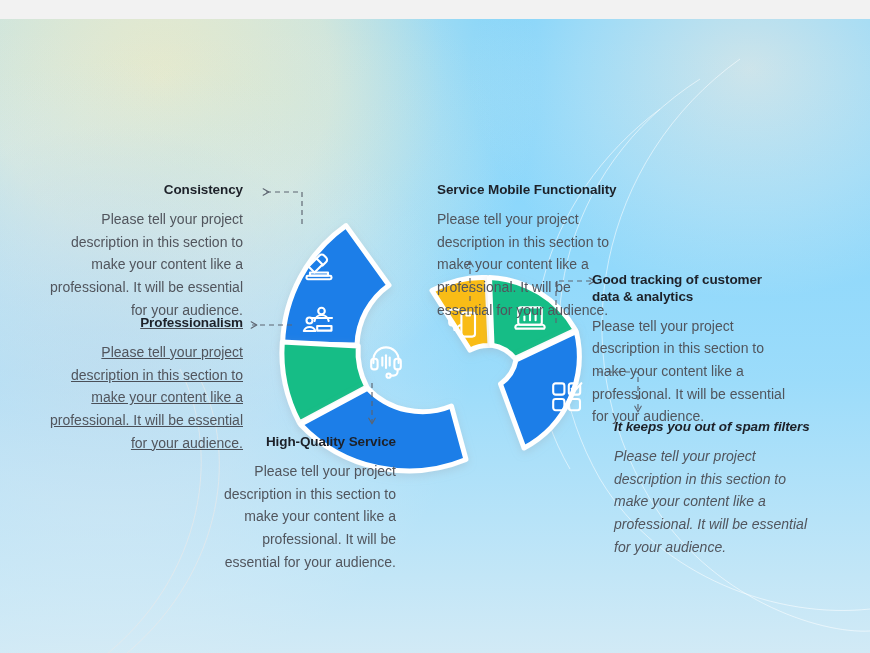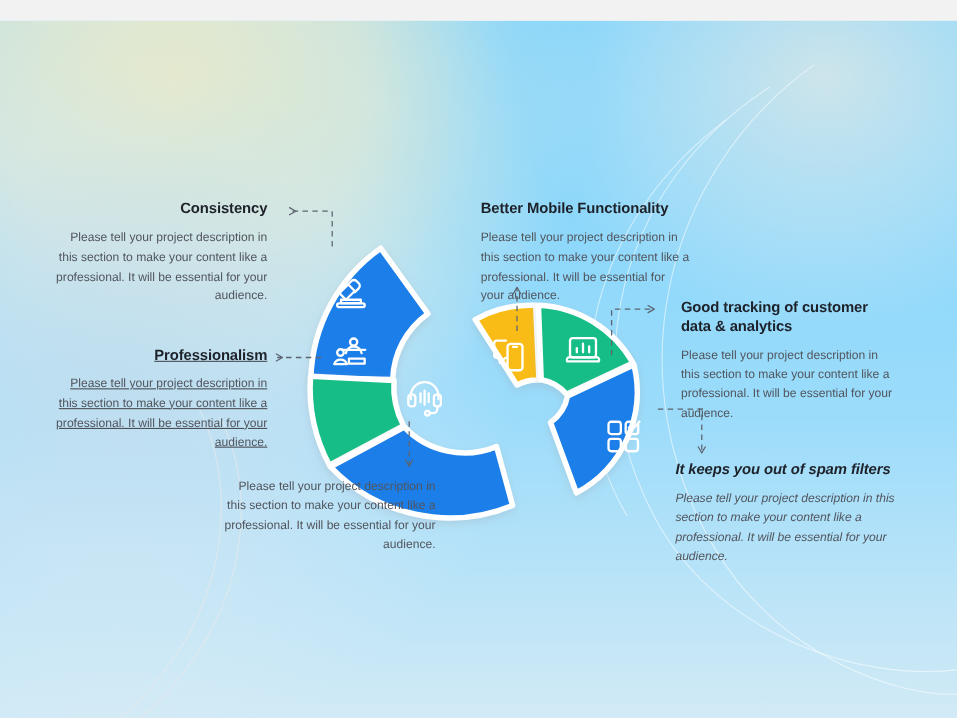--- a/index.html
+++ b/index.html
@@ -93,34 +93,34 @@
   }
   .block .title {
     font-size: 13.5px;
     font-weight: bold;
     color: #1d2129;
     letter-spacing: -0.1px;
     margin: 0 0 9px 0;
     line-height: 1.25;
   }
   .block .body {
-    font-size: 11px;
+    font-size: 14px;
     line-height: 1.62;
     color: #51555d;
     margin: 0;
   }
   .align-right { text-align: right; }
   .align-left  { text-align: left; }
 
   
   #blk-consistency      { left: 48px;  top: 163px; width: 195px; }
   #blk-professionalism  { left: 48px;  top: 296px; width: 195px; text-decoration: underline; }
   #blk-quality          { left: 204px; top: 415px; width: 192px; }
   #blk-mobile           { left: 437px; top: 163px; width: 190px; }
-  #blk-tracking         { left: 619px; top: 253px; width: 196px; }
+  #blk-tracking         { left: 592px; top: 253px; width: 196px; }
   #blk-spam             { left: 614px; top: 400px; width: 200px; font-style: italic; }
 
   
   #connectors {
     position: absolute;
     left: 0; top: 0;
     width: 870px; height: 653px;
     pointer-events: none;
   }
 </style>
@@ -313,25 +313,26 @@
     <p class="title">Consistency</p>
     <p class="body">Please tell your project description in this section to make your content like a professional. It will be essential for your audience.</p>
   </div>
 
   <div class="block align-right" id="blk-professionalism">
     <p class="title">Professionalism</p>
     <p class="body">Please tell your project description in this section to make your content like a professional. It will be essential for your audience.</p>
   </div>
 
   <div class="block align-right" id="blk-quality">
+    <p class="title">High-Quality Service</p>
     <p class="body">Please tell your project description in this section to make your content like a professional. It will be essential for your audience.</p>
   </div>
 
   <div class="block align-left" id="blk-mobile">
-    <p class="title">Better Mobile Functionality</p>
+    <p class="title">Service Mobile Functionality</p>
     <p class="body">Please tell your project description in this section to make your content like a professional. It will be essential for your audience.</p>
   </div>
 
   <div class="block align-left" id="blk-tracking">
     <p class="title">Good tracking of customer data &amp; analytics</p>
     <p class="body">Please tell your project description in this section to make your content like a professional. It will be essential for your audience.</p>
   </div>
 
   <div class="block align-left" id="blk-spam">
     <p class="title">It keeps you out of spam filters</p>

